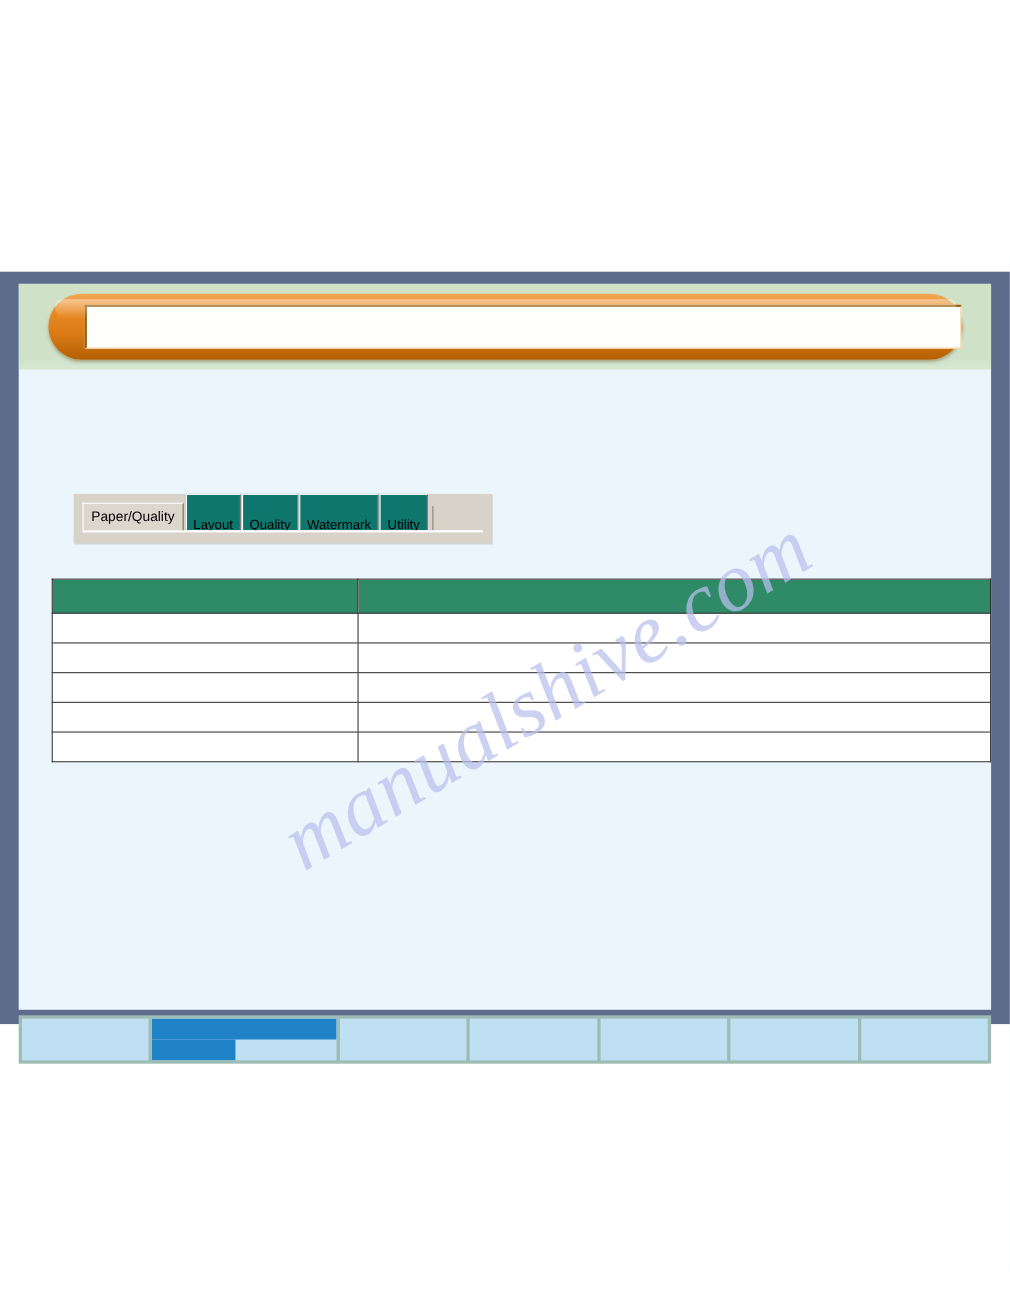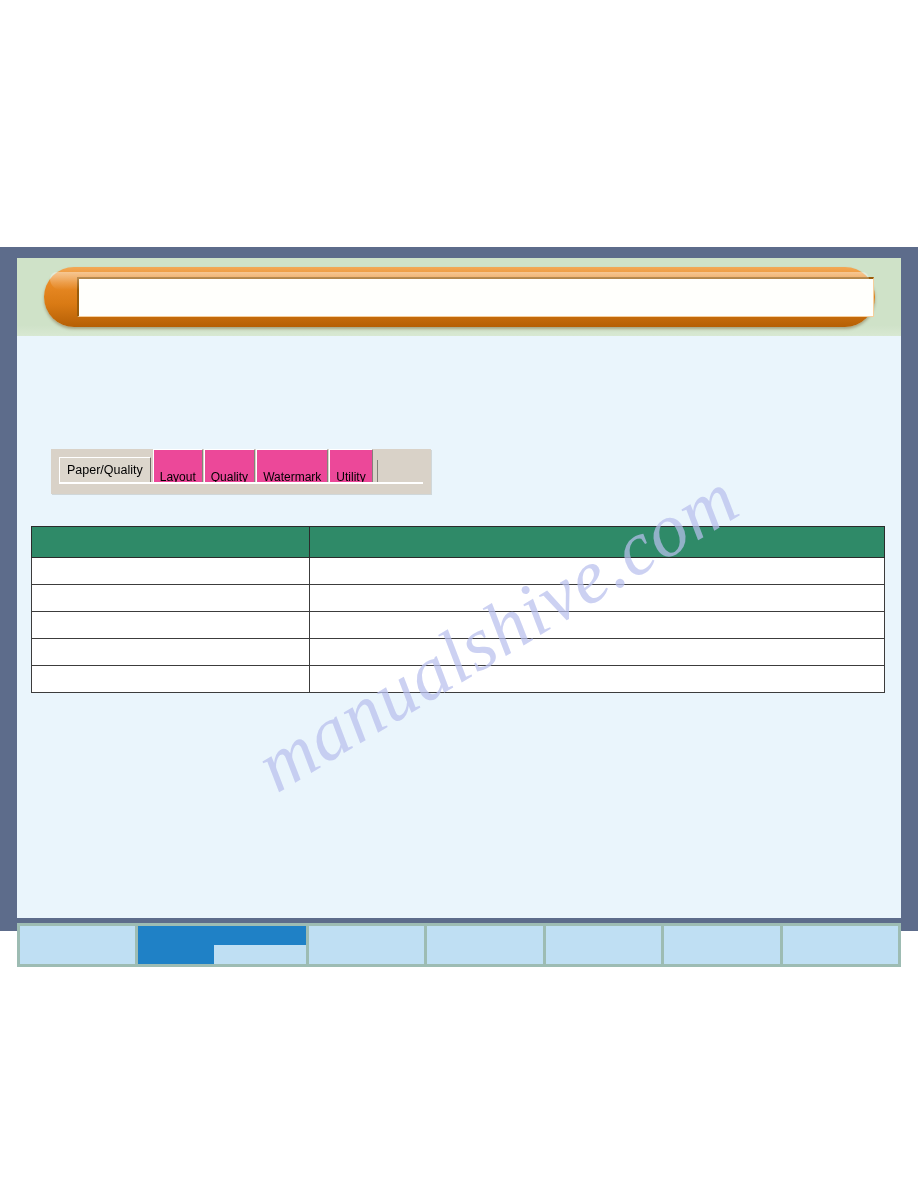--- a/index.html
+++ b/index.html
@@ -112,21 +112,21 @@
     letter-spacing: 1px;
     white-space: nowrap;
     pointer-events: none;
     user-select: none;
     z-index: 6;
   }
 
   
   #body-content {
     position: absolute;
-    left: 0;
+    left: 16px;
     top: 78px;
     width: 884px;
     height: 546px;
     z-index: 3;
   }
 
   #intro-text {
     position: absolute;
     left: 36px;
     top: 18px;
@@ -155,21 +155,21 @@
     align-items: flex-end;
     height: 25px;
     position: relative;
   }
   .tab {
     height: 22px;
     line-height: 22px;
     padding: 16px 6px;
     font-size: 12px;
     color: #000000;
-    background: #ec4899;
+    background: #0f766e;
     border-top: 1px solid #ffffff;
     border-left: 1px solid #ffffff;
     border-right: 1px solid #85807a;
     box-sizing: border-box;
     white-space: nowrap;
     margin-right: 1px;
     font-family: "Liberation Sans", sans-serif;
   }
   .tab.active {
     height: 25px;

